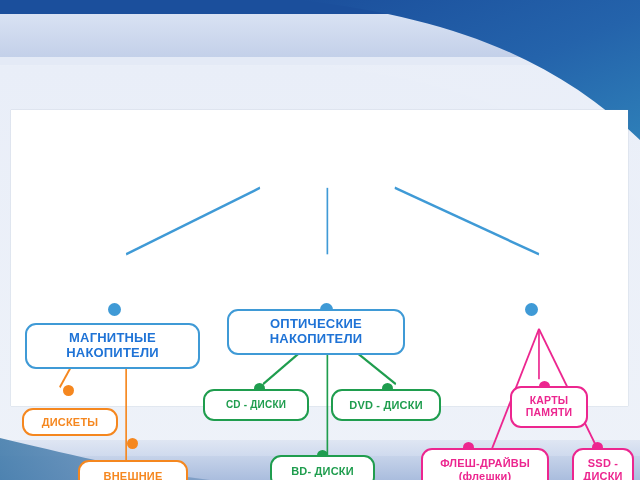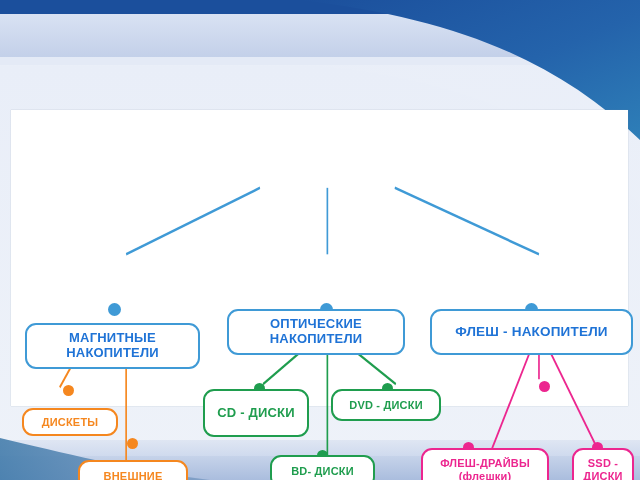--- a/index.html
+++ b/index.html
@@ -84,21 +84,21 @@
   
   #node-root     { left: 194px; top: 122px; width: 232px; height: 36px; font-size: 14.5px; }
 
   #node-magnetic { left: 14px;  top: 213px; width: 175px; height: 46px; font-size: 13px; }
   #node-optical  { left: 216px; top: 199px; width: 178px; height: 46px; font-size: 13px; }
   #node-flash    { left: 419px; top: 199px; width: 203px; height: 46px; font-size: 13.5px; }
 
   #node-floppy   { left: 11px;  top: 281px; width: 96px;  height: 28px; font-size: 11px; }
   #node-hdd      { left: 67px;  top: 333px; width: 110px; height: 44px; font-size: 11px; }
 
-  #node-cd       { left: 192px; top: 279px; width: 106px; height: 48px; font-size: 13px; }
+  #node-cd       { left: 192px; top: 279px; width: 106px; height: 32px; font-size: 10px; }
   #node-dvd      { left: 320px; top: 279px; width: 110px; height: 32px; font-size: 11px; }
   #node-bd       { left: 259px; top: 345px; width: 105px; height: 33px; font-size: 11px; }
 
   #node-cards    { left: 499px; top: 276px; width: 78px;  height: 42px; font-size: 10.5px; }
   #node-drives   { left: 410px; top: 338px; width: 128px; height: 43px; font-size: 11px; }
   #node-ssd      { left: 561px; top: 338px; width: 62px;  height: 43px; font-size: 11px; }
 </style>
 </head>
 <body>
 
@@ -212,33 +212,34 @@
       <span class="dot d-pink" style="left:452px; top:332px; width:11px; height:11px;"></span>
       <span class="dot d-pink" style="left:581px; top:332px; width:11px; height:11px;"></span>
 
 
       <div class="node n-blue" id="node-magnetic">МАГНИТНЫЕ
 НАКОПИТЕЛИ</div>
 
       <div class="node n-blue" id="node-optical">ОПТИЧЕСКИЕ
 НАКОПИТЕЛИ</div>
 
-      <div class="node n-blue" id="node-flash">ФЛЕШ - НАКОПИТЕЛИ</div>
 
       <div class="node n-orange" id="node-floppy">ДИСКЕТЫ</div>
 
       <div class="node n-orange" id="node-hdd">ВНЕШНИЕ
 HDD - ДИСКИ</div>
 
       <div class="node n-green" id="node-cd">CD - ДИСКИ</div>
 
       <div class="node n-green" id="node-dvd">DVD - ДИСКИ</div>
 
       <div class="node n-green" id="node-bd">BD- ДИСКИ</div>
 
+      <div class="node n-pink" id="node-cards">КАРТЫ
+ПАМЯТИ</div>
 
       <div class="node n-pink" id="node-drives">ФЛЕШ-ДРАЙВЫ
 (флешки)</div>
 
       <div class="node n-pink" id="node-ssd">SSD -
 ДИСКИ</div>
 
     </div>
   </div>
 </div>

